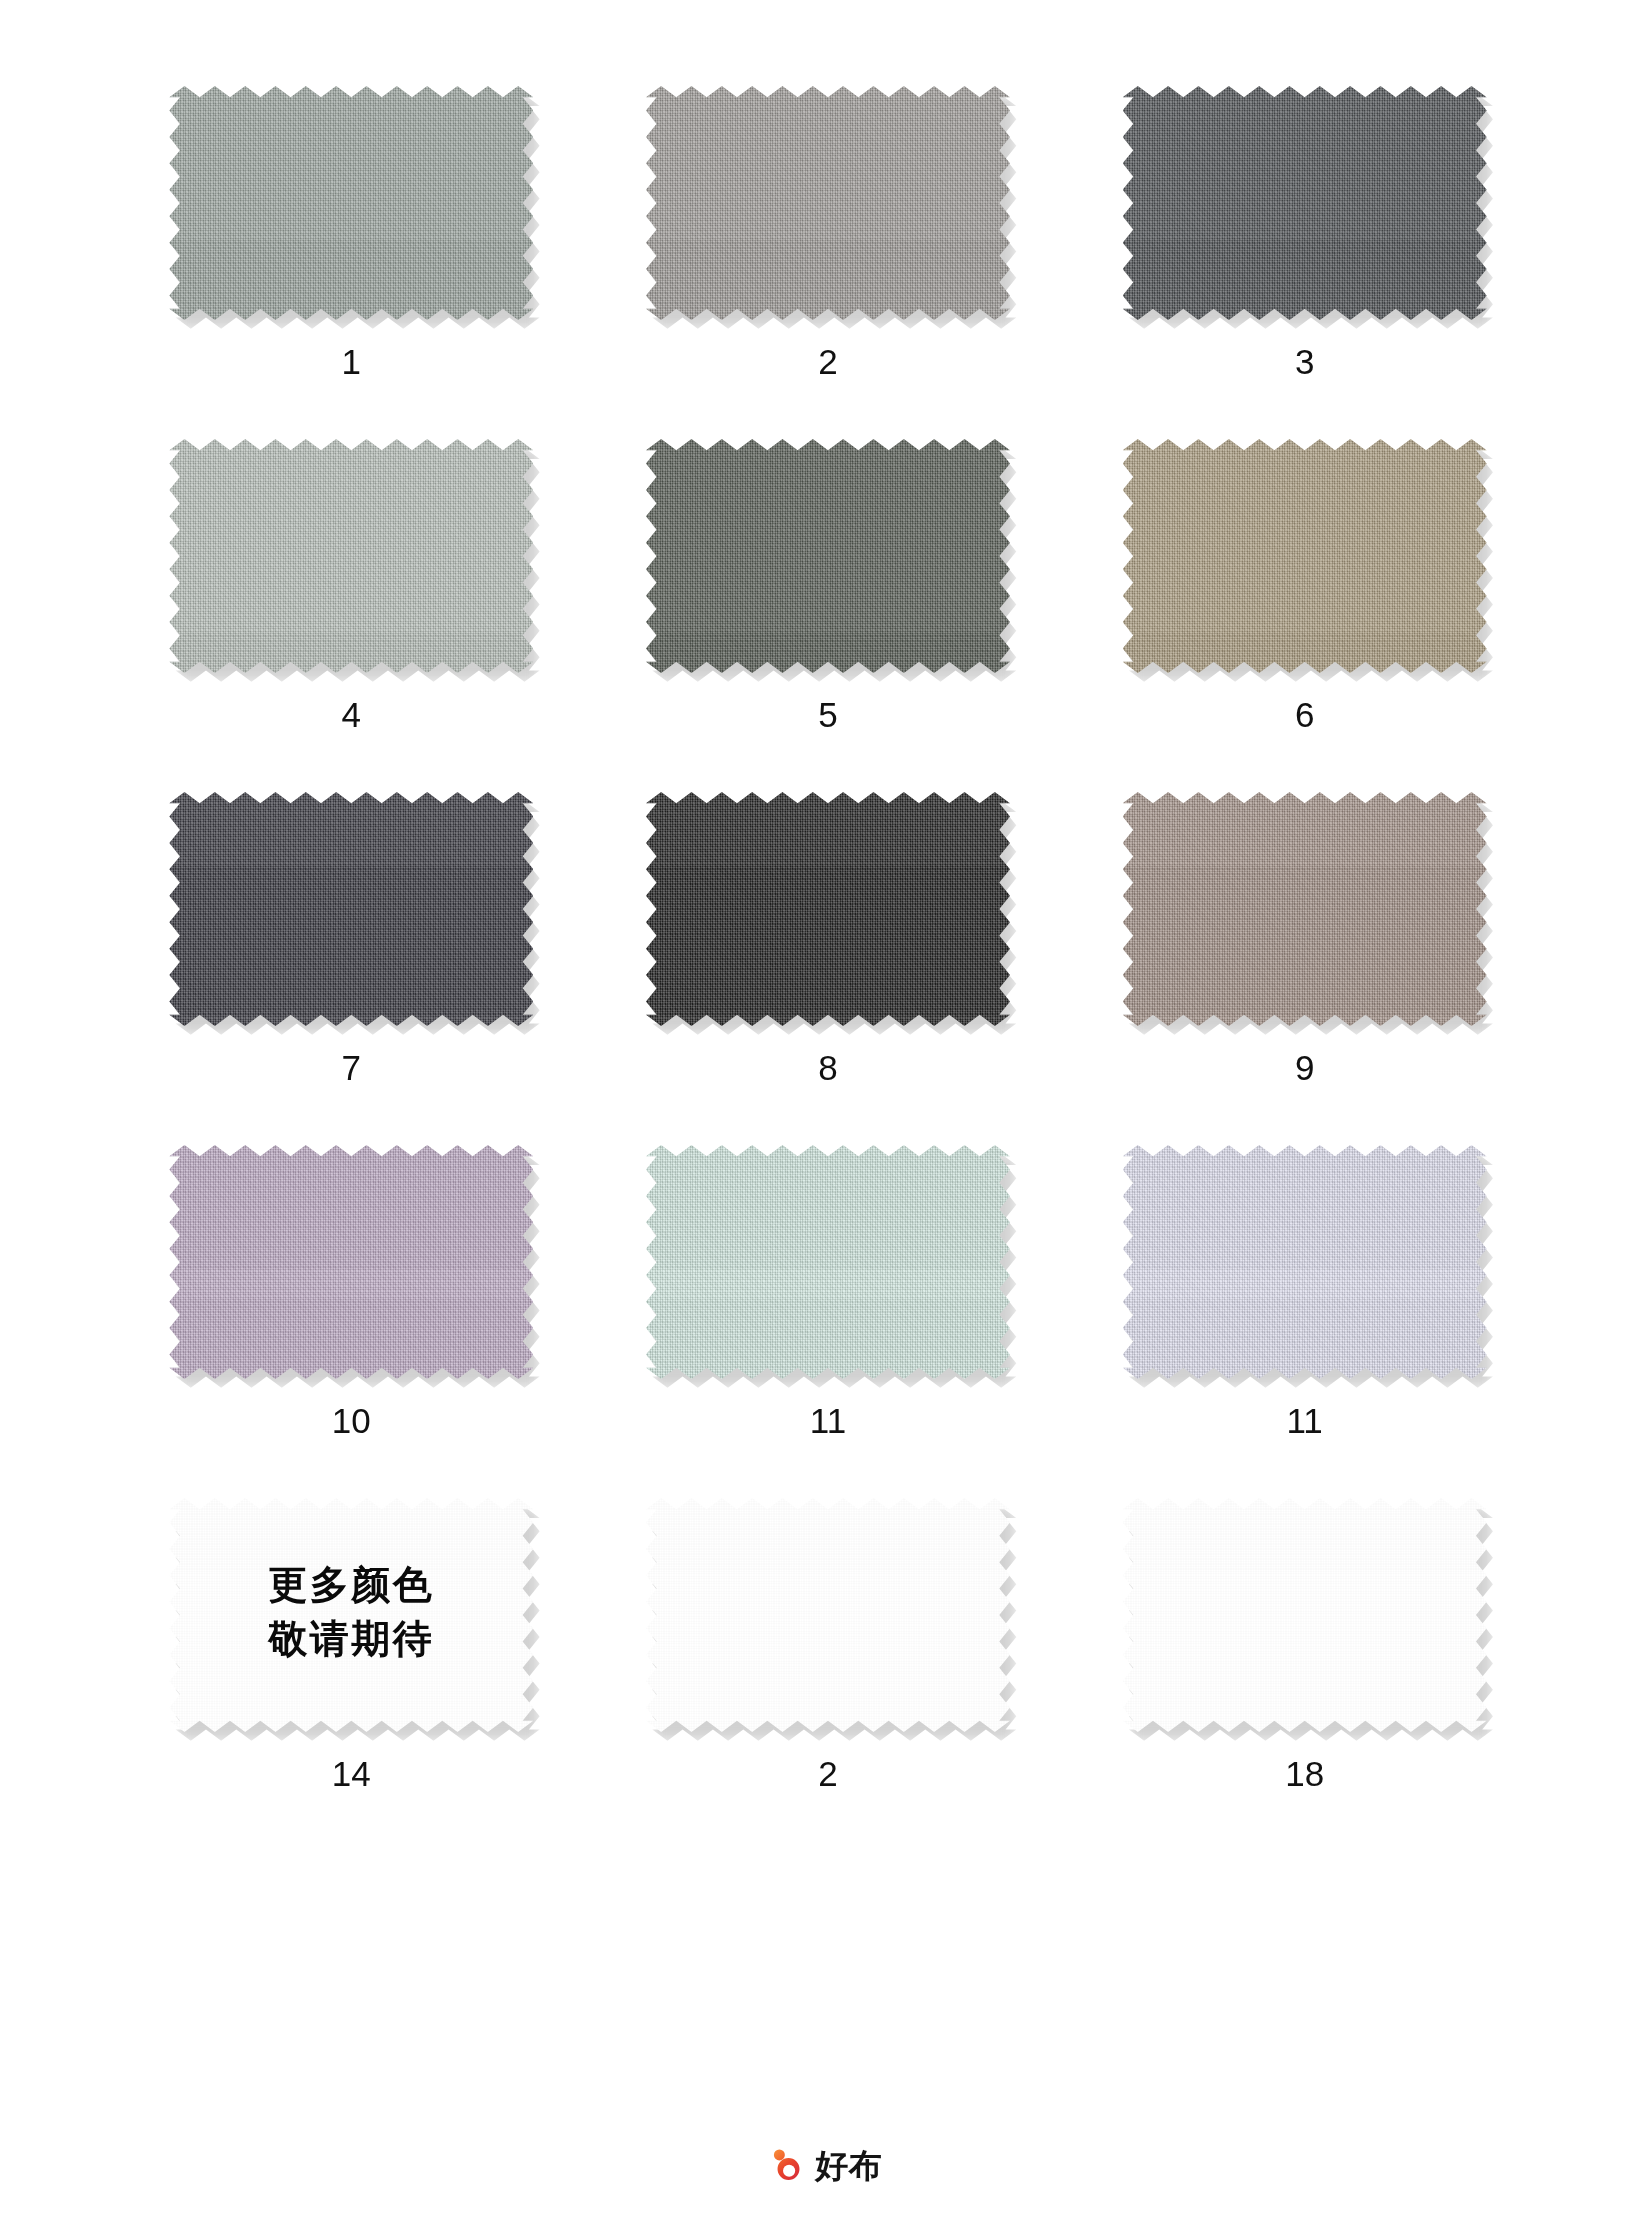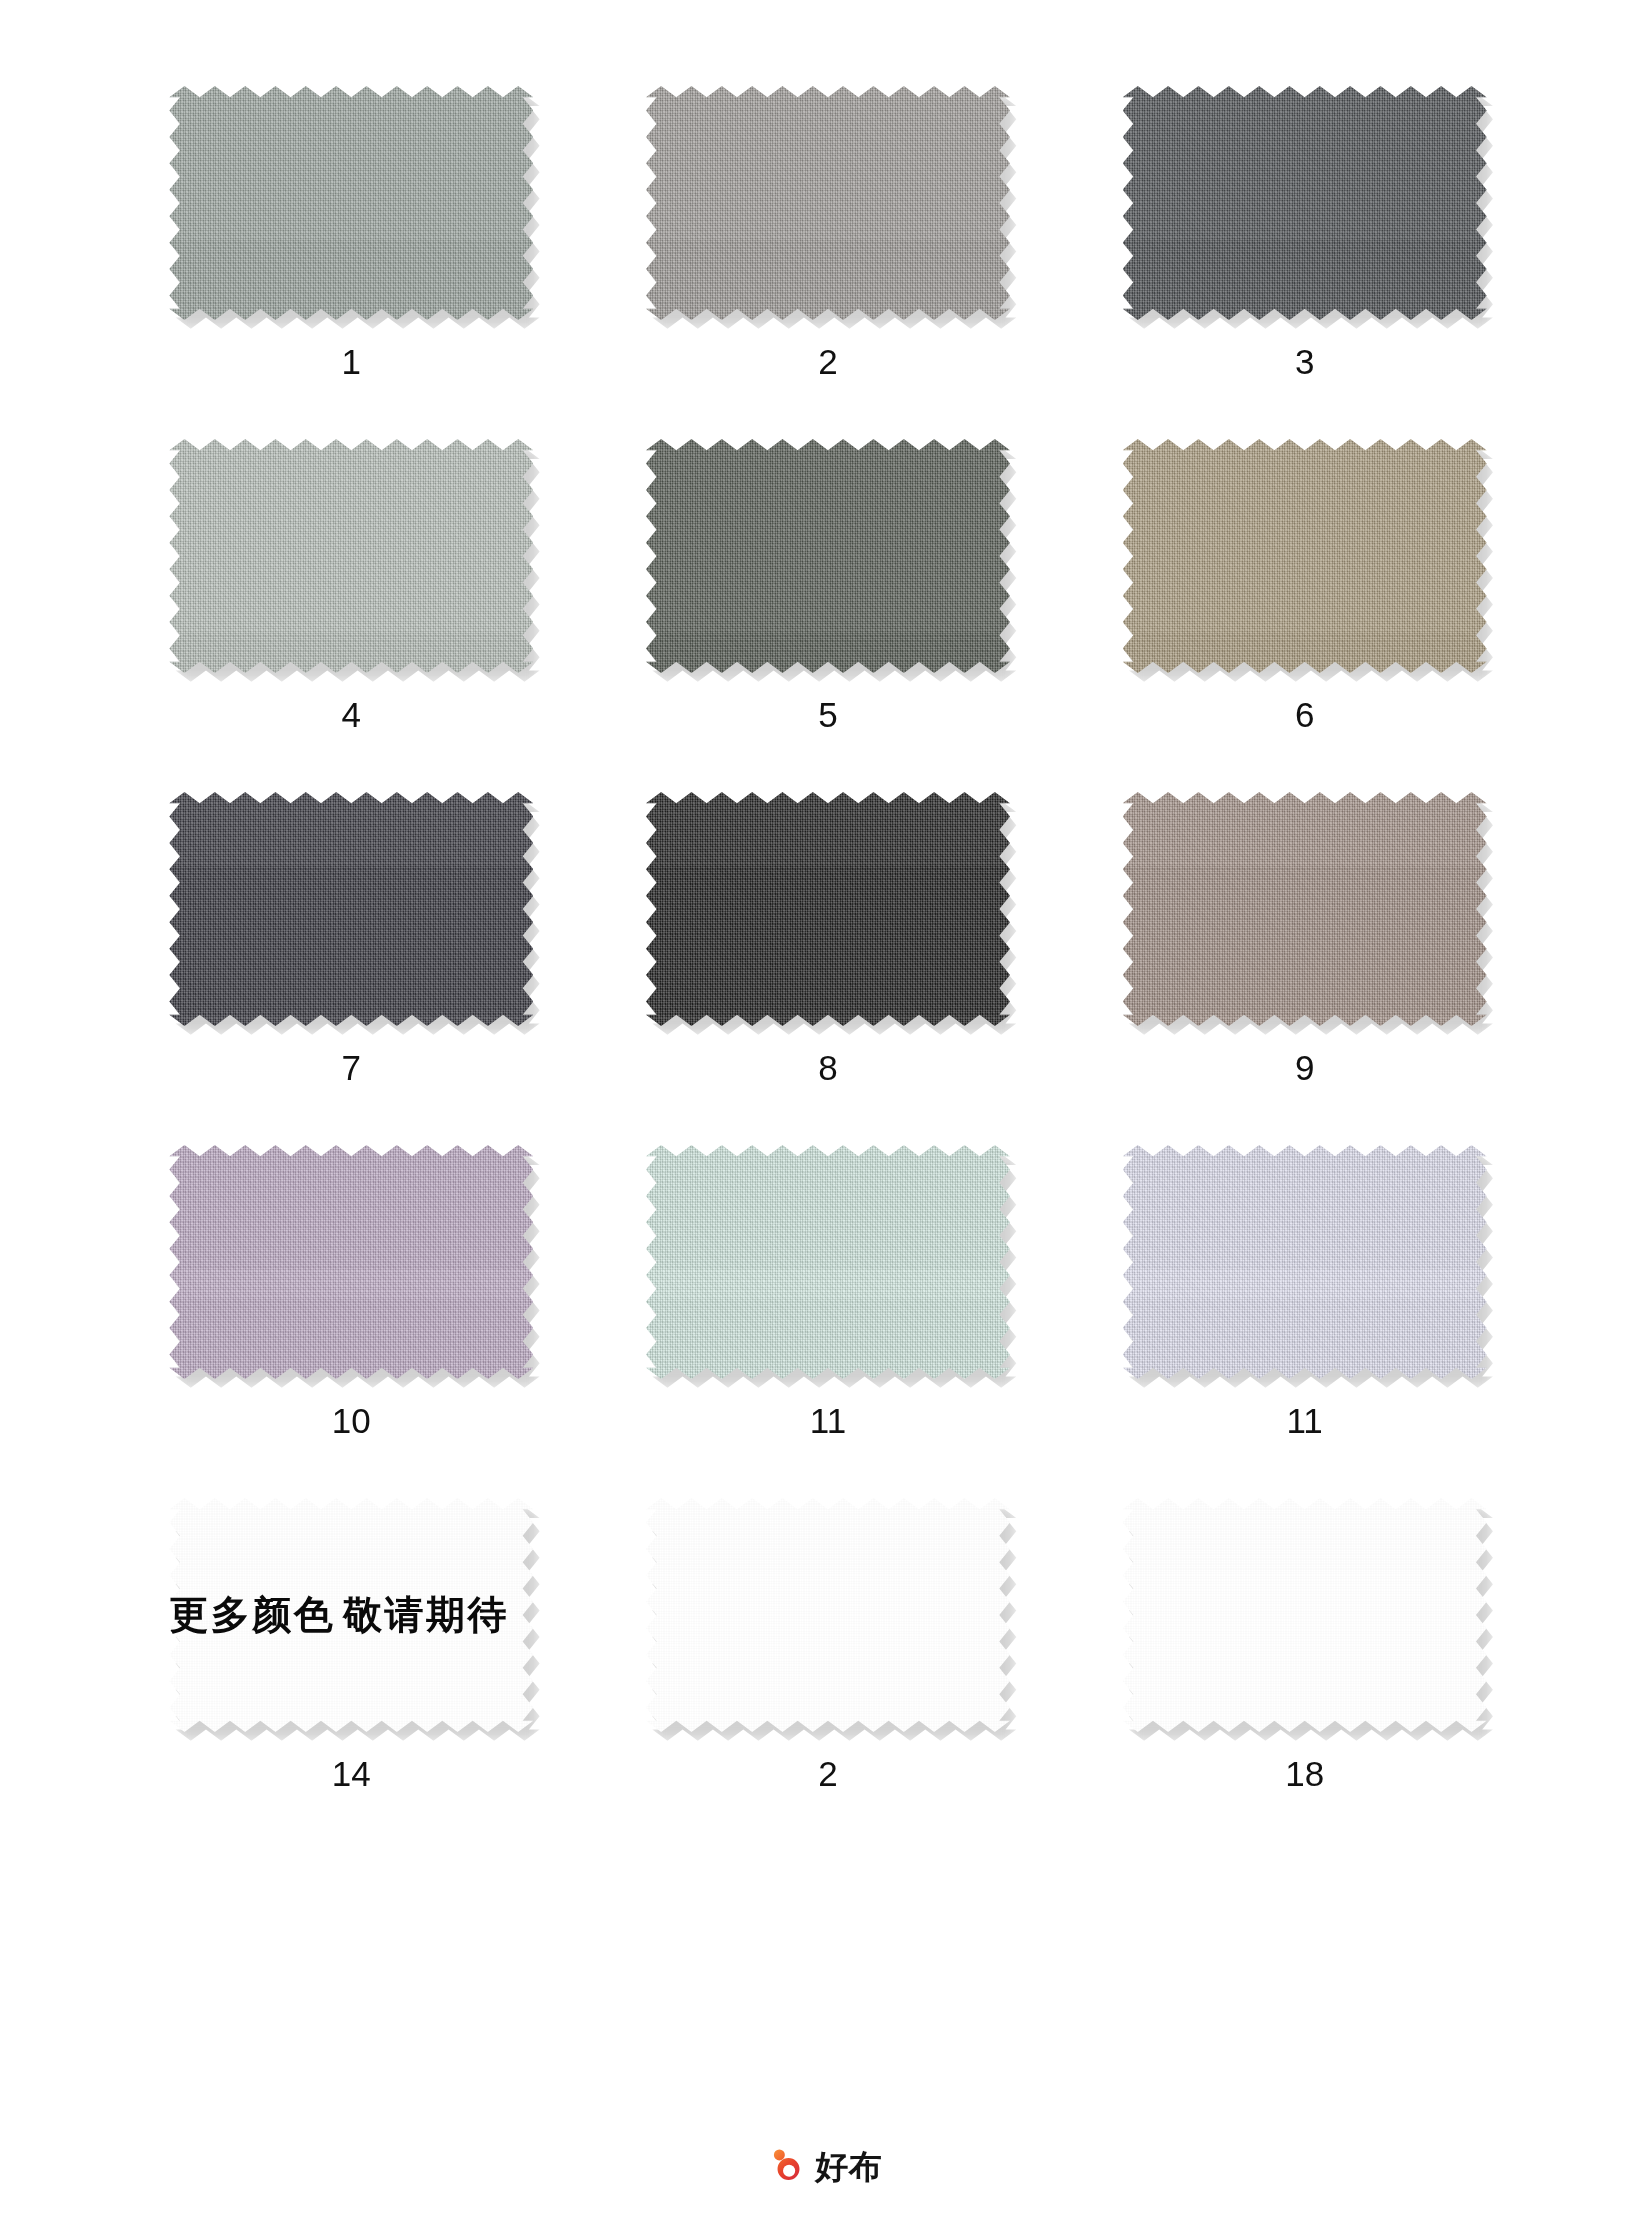--- a/index.html
+++ b/index.html
@@ -101,30 +101,30 @@
 
   
   .chip-note {
     position: absolute;
     z-index: 2;
     left: 0;
     top: 0;
     width: 364px;
     height: 234px;
     display: flex;
-    flex-direction: row;
+    flex-direction: column;
     align-items: center;
-    justify-content: flex-start;
+    justify-content: center;
     gap: 7.6px;
     color: #0a0a0a;
     font-weight: 700;
     font-size: 39px;
     line-height: 1.18;
     letter-spacing: 2.5px;
-    font-family: Liberation Serif, serif;
+    font-family: Liberation Mono, monospace;
     pointer-events: none;
   }
 
   
   .chip-label {
     margin-top: 24px;
     font-size: 35px;
     line-height: 1;
     color: #111111;
     font-weight: 400;
@@ -143,21 +143,21 @@
     gap: 7.6px;
   }
 
   #brand-mark { display: block; width: 39px; height: 39px; }
 
   #brand-wordmark {
     font-size: 33px;
     font-weight: 700;
     color: #141414;
     letter-spacing: 0.6px;
-    font-family: Liberation Sans, sans-serif;
+    font-family: Liberation Serif, serif;
     line-height: 1;
   }
 </style>
 </head>
 <body>
 
 <div id="page">
 
   <div id="swatch-grid">
       <div class="swatch-cell">

